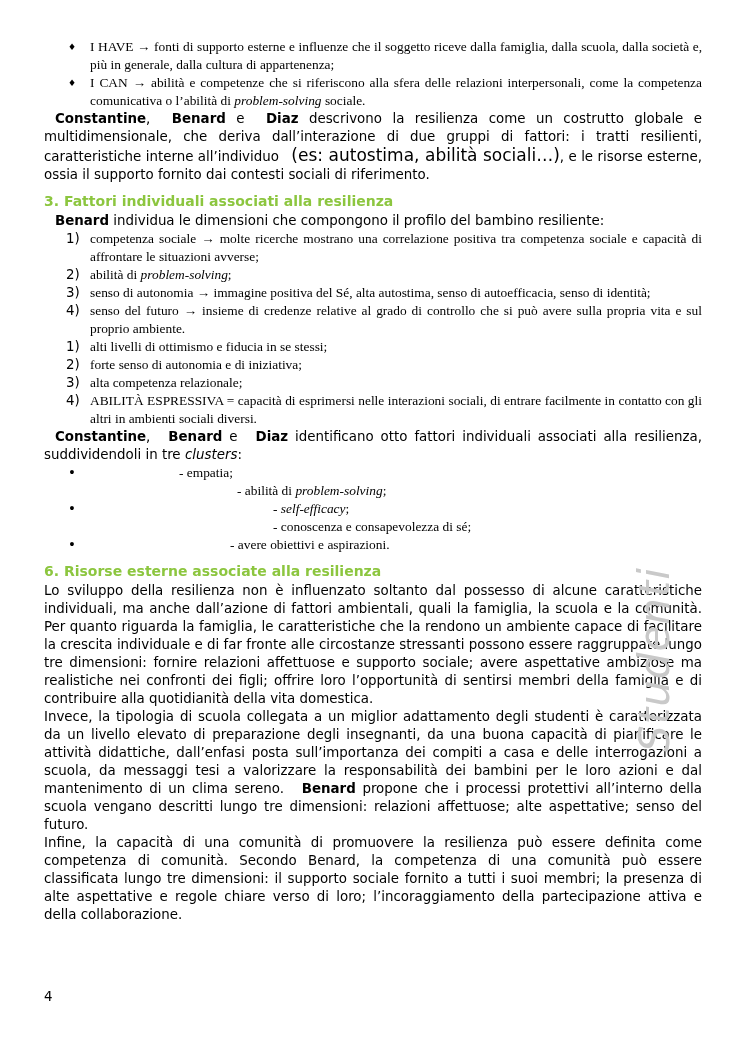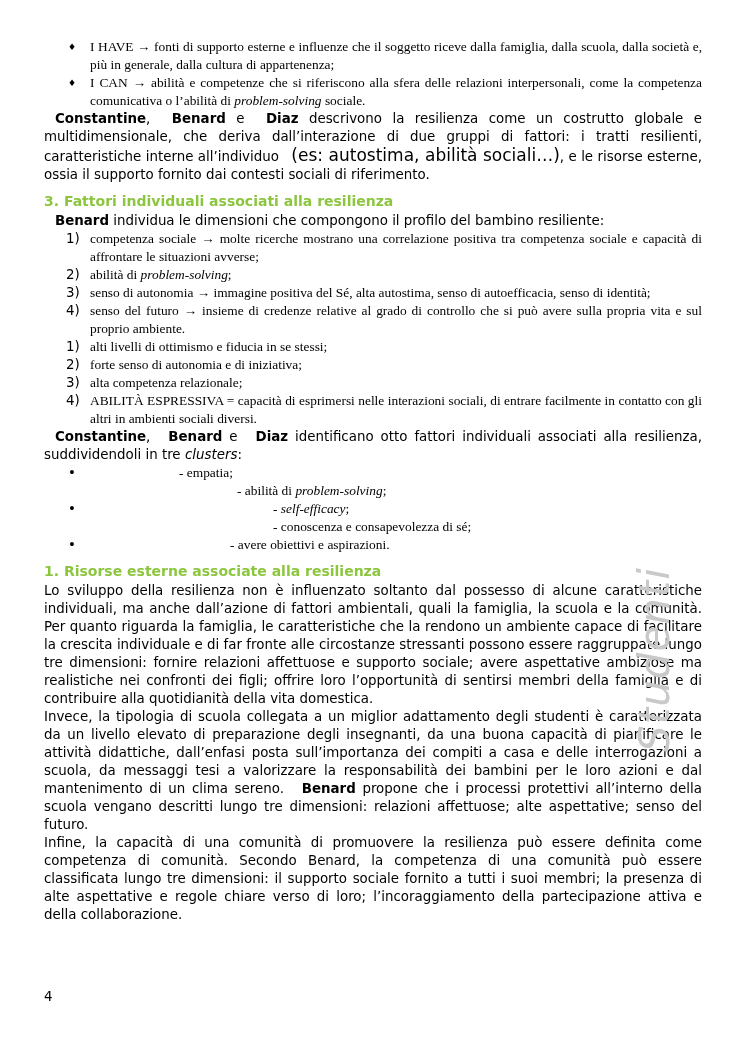--- a/index.html
+++ b/index.html
@@ -84,20 +84,20 @@
         <div class="item-body"><div class="subline" style="margin-left: 89px;"><span>- empatia;</span></div><div class="subline" style="margin-left: 147px;"><span>- abilità di </span><span class="i">problem-solving</span><span>;</span></div></div>
       </div>
       <div class="list-row">
         <span class="marker">•</span>
         <div class="item-body"><div class="subline" style="margin-left: 183px;"><span>- </span><span class="i">self-efficacy</span><span>;</span></div><div class="subline" style="margin-left: 183px;"><span>- conoscenza e consapevolezza di sé;</span></div></div>
       </div>
       <div class="list-row">
         <span class="marker">•</span>
         <div class="item-body"><div class="subline" style="margin-left: 140px;"><span>- avere obiettivi e aspirazioni.</span></div></div>
       </div>
-      <div class="heading" style="color: rgb(140, 198, 63);">1. Risorse esterne associate alla resilienza</div>
+      <div class="heading" style="color: rgb(140, 198, 63);">6. Risorse esterne associate alla resilienza</div>
       <p class="para"><span>Lo sviluppo della resilienza non è influenzato soltanto dal possesso di alcune caratteristiche individuali, ma anche dall’azione di fattori ambientali, quali la famiglia, la scuola e la comunità. Per quanto riguarda la famiglia, le caratteristiche che la rendono un ambiente capace di facilitare la crescita individuale e di far fronte alle circostanze stressanti possono essere raggruppate lungo tre dimensioni: fornire relazioni affettuose e supporto sociale; avere aspettative ambiziose ma realistiche nei confronti dei figli; offrire loro l’opportunità di sentirsi membri della famiglia e di contribuire alla quotidianità della vita domestica.</span></p>
       <p class="para"><span>Invece, la tipologia di scuola collegata a un miglior adattamento degli studenti è caratterizzata da un livello elevato di preparazione degli insegnanti, da una buona capacità di pianificare le attività didattiche, dall’enfasi posta sull’importanza dei compiti a casa e delle interrogazioni a scuola, da messaggi tesi a valorizzare la responsabilità dei bambini per le loro azioni e dal mantenimento di un clima sereno. </span><span class="b">Benard</span><span> propone che i processi protettivi all’interno della scuola vengano descritti lungo tre dimensioni: relazioni affettuose; alte aspettative; senso del futuro.</span></p>
       <p class="para"><span>Infine, la capacità di una comunità di promuovere la resilienza può essere definita come competenza di comunità. Secondo Benard, la competenza di una comunità può essere classificata lungo tre dimensioni: il supporto sociale fornito a tutti i suoi membri; la presenza di alte aspettative e regole chiare verso di loro; l’incoraggiamento della partecipazione attiva e della collaborazione.</span></p>
     </div>
   <div class="watermark" style="color: rgb(201, 201, 201);">Studenti</div>
   <div class="page-number">4</div>
 </div>
 
 </body></html>

